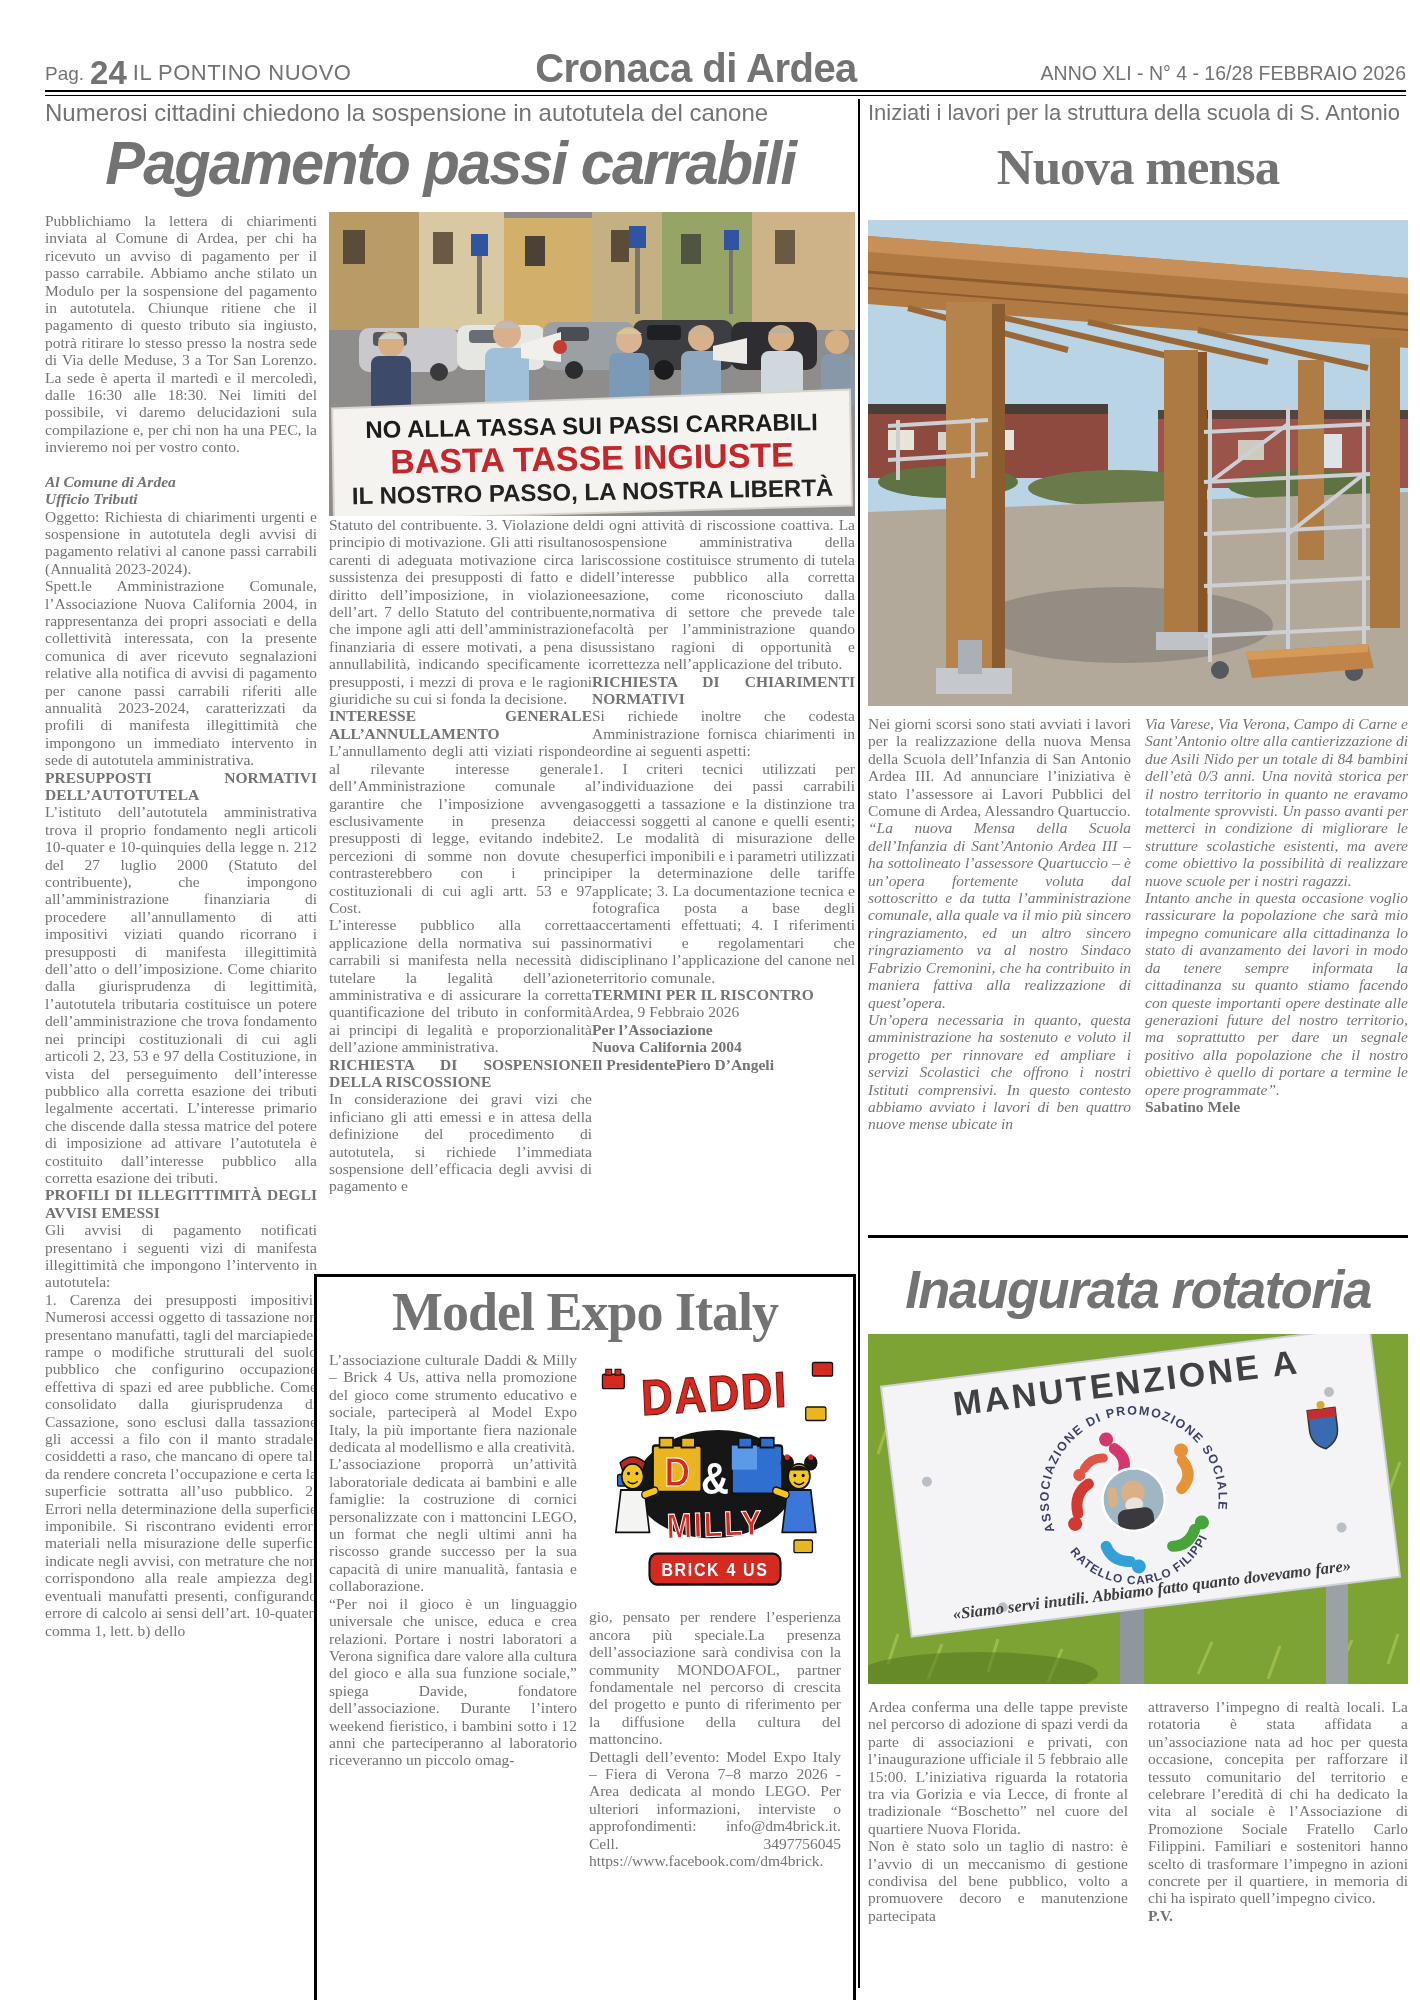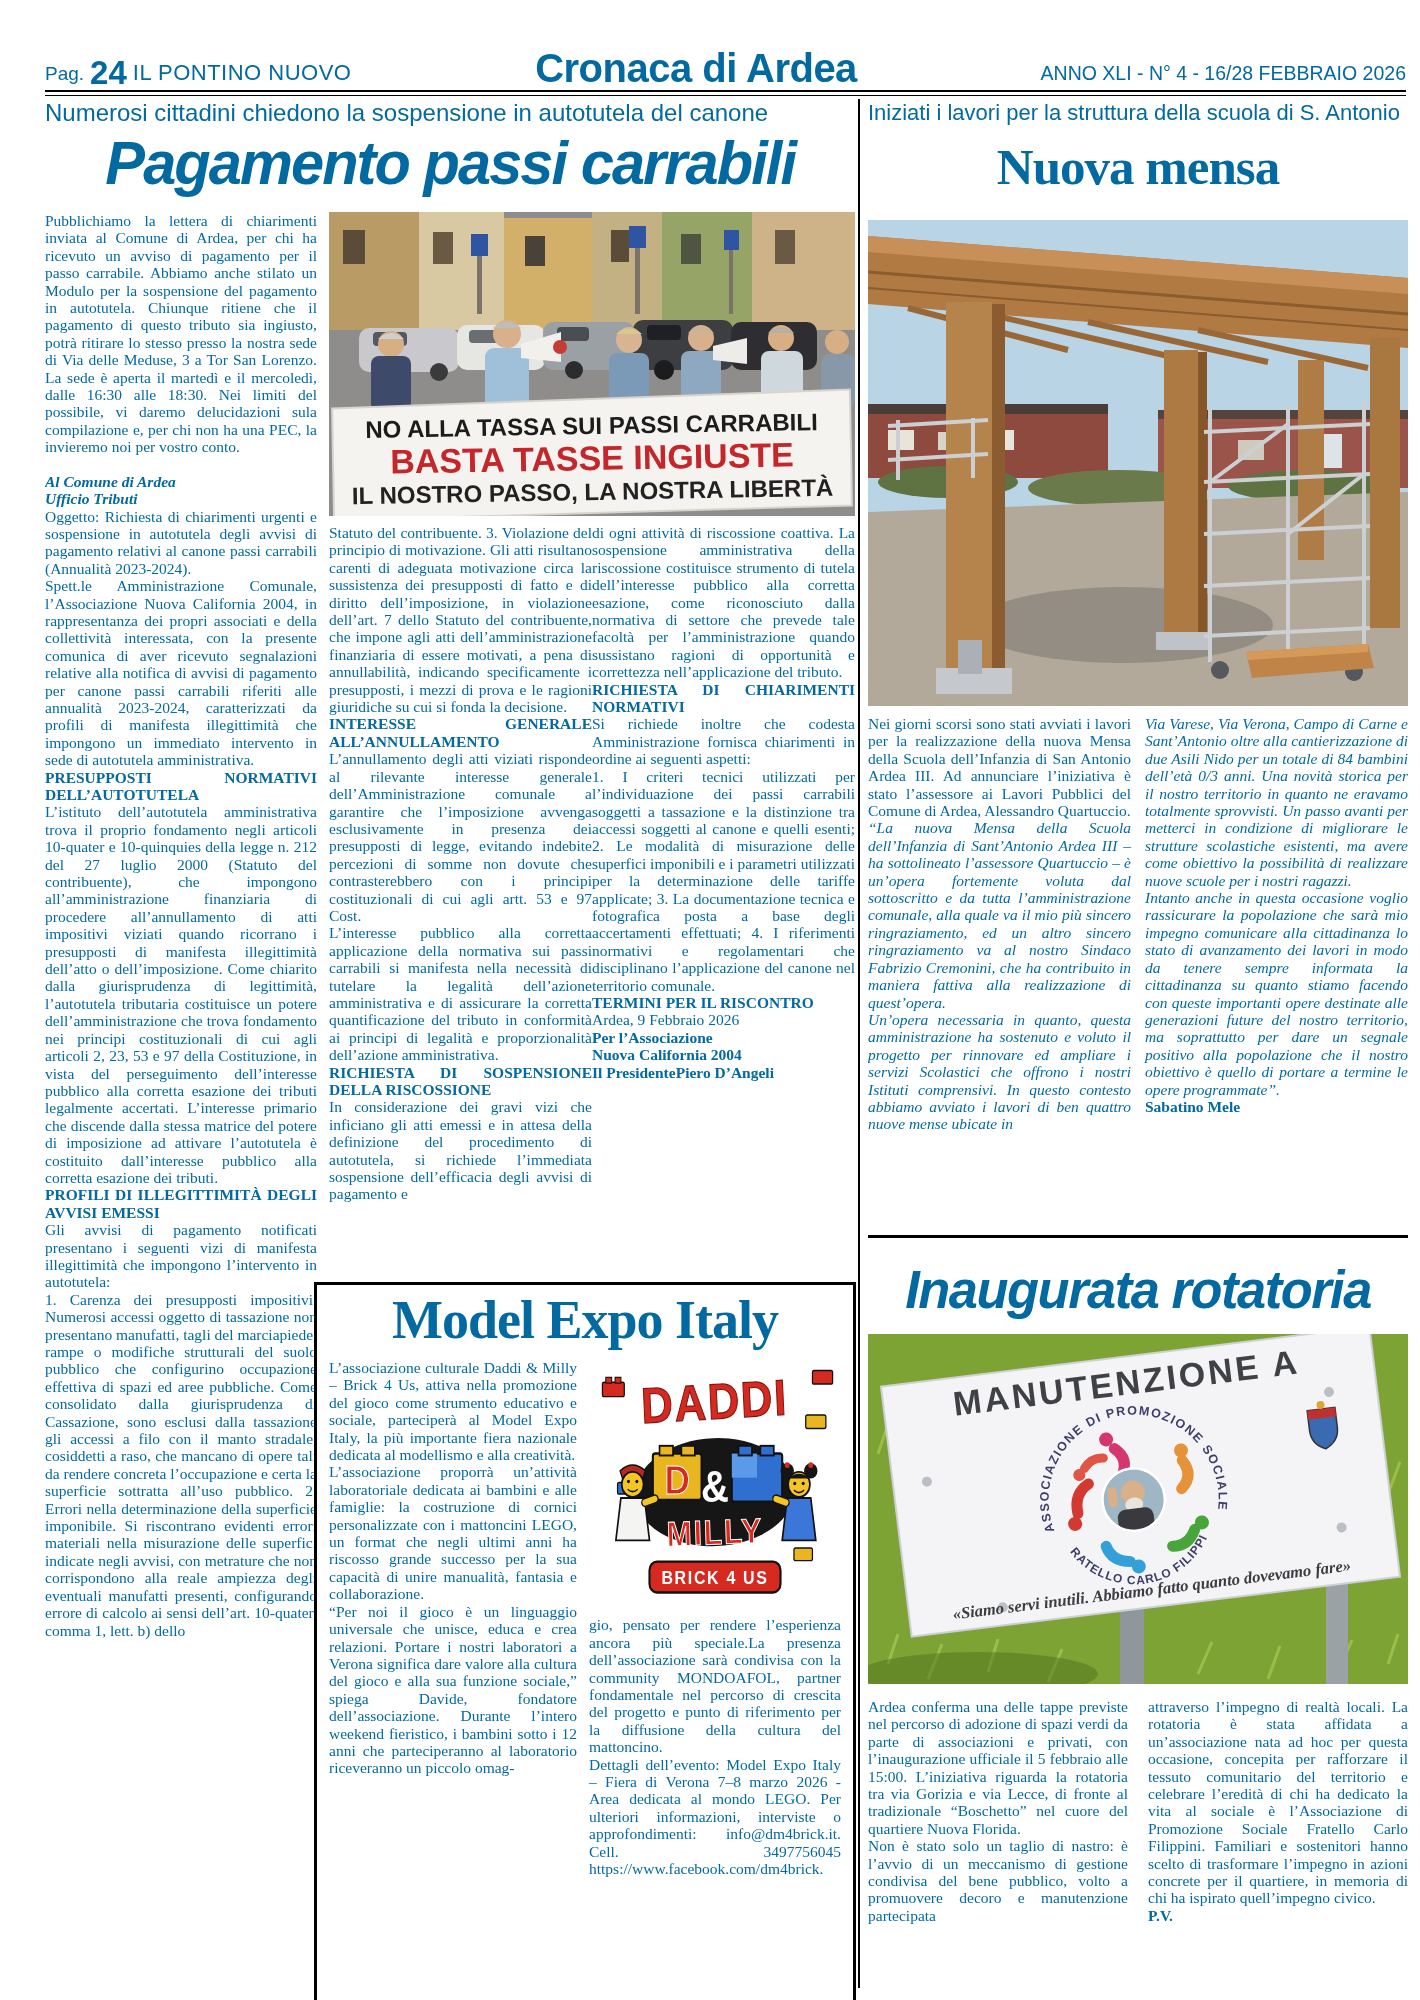--- a/index.html
+++ b/index.html
@@ -1,16 +1,16 @@
 <!DOCTYPE html>
 <html lang="it"><head>
 <meta charset="utf-8">
 <style>
   html,body{margin:0;padding:0;background:#888;}
-  .page{position:relative;width:1420px;height:2000px;background:#fff;color:#0369a1;
+  .page{position:relative;width:1420px;height:2000px;background:#fff;color:#737373;
         font-family:"Liberation Serif",serif;overflow:hidden;margin:0 auto;}
   
   .hdr{position:absolute;left:45px;right:14px;top:40px;height:48px;
        display:flex;align-items:flex-end;justify-content:space-between;
        font-family:"Liberation Sans",sans-serif;}
   .hdr-left{display:flex;align-items:flex-end;gap:6px;}
   .pag-lbl{font-size:19px;padding-bottom:3px;}
   .pag-num{font-size:33px;font-weight:700;line-height:30px;}
   .masthead{font-size:22px;letter-spacing:.5px;padding-bottom:2px;}
   .section-title{font-size:40px;font-weight:700;letter-spacing:-.5px;line-height:40px;}
@@ -31,21 +31,21 @@
   .kick-r{font-size:22px;}
   
   .sec-left{position:absolute;left:45px;top:99px;width:810px;}
   .hl-carr{margin:6px 0 18px;text-align:center;font-family:"Liberation Sans",sans-serif;
            font-style:italic;font-weight:900;font-size:62px;line-height:62px;letter-spacing:-2px;}
   .hl-carr span{display:inline-block;transform:scaleX(.96);}
   .body-row{display:flex;gap:12px;margin-top:12px;}
   .c1{width:272px;height:1758px;overflow:hidden;}
   .c23{width:526px;}
   .photo{display:block;width:100%;}
-  .c23cols{display:flex;margin-top:8px;height:744px;overflow:hidden;}
+  .c23cols{display:flex;margin-top:0;height:744px;overflow:hidden;}
   .c23cols>div{flex:1;}
   
   .expo-box{box-sizing:border-box;margin:14px 0 0 -15px;width:542px;height:738px;
             border:3px solid #000;padding:2px 12px 8px;background:#fff;}
   .expo-title{font-family:"Liberation Serif",serif;font-weight:700;font-size:54px;
               line-height:62px;text-align:center;margin:2px 0 8px;letter-spacing:-1px;}
   .expo-cols{display:flex;gap:12px;height:582px;overflow:hidden;}
   .expo-a{width:248px;}
   .expo-b{flex:1;}
   .expo-logo{height:246px;margin-bottom:8px;}

